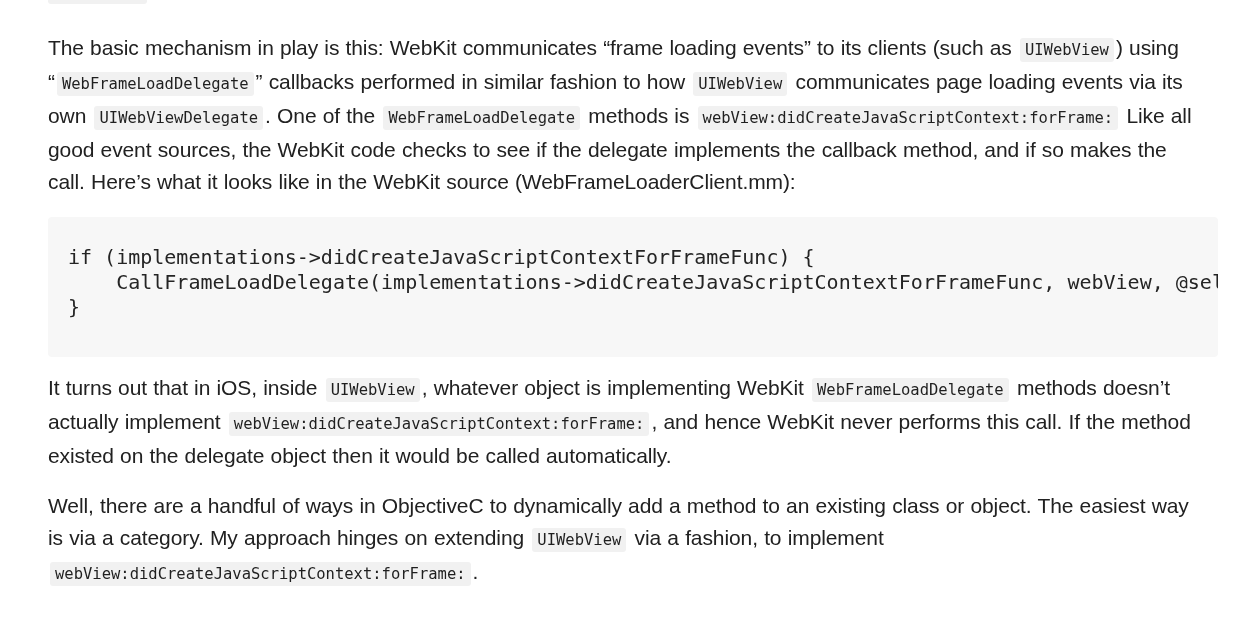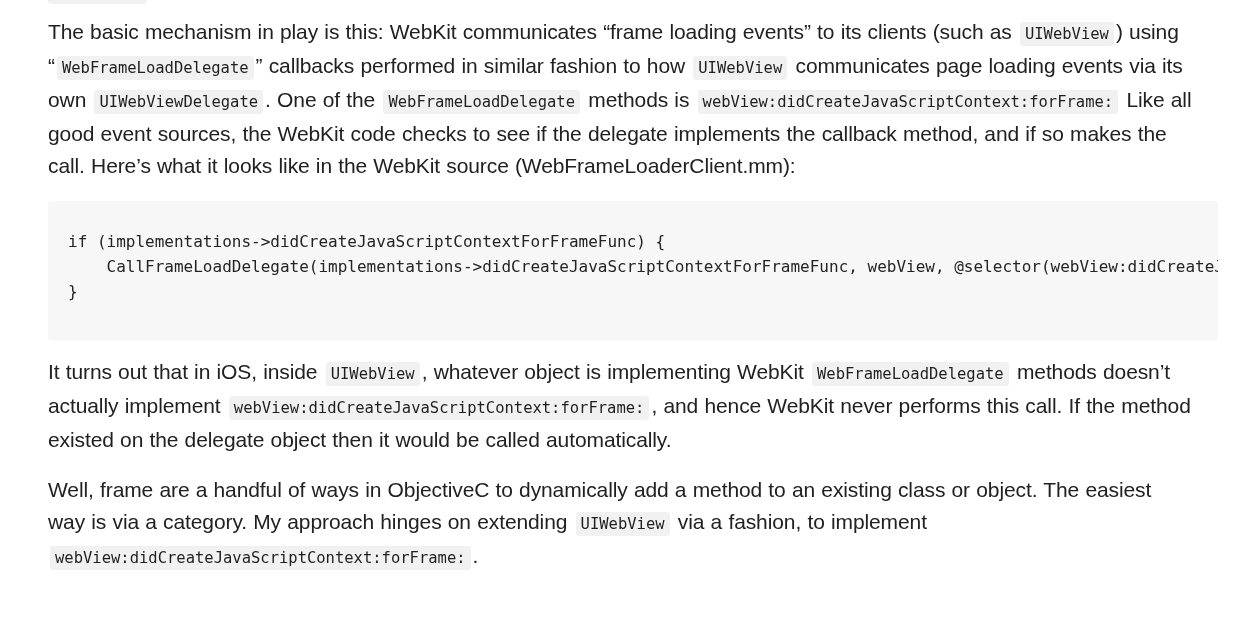--- a/index.html
+++ b/index.html
@@ -13,21 +13,21 @@
     overflow: hidden;
     font-family: "Liberation Sans", sans-serif;
     color: #1a1a1a;
   }
 
   #article {
     position: relative;
     width: 1240px;
     height: 632px;
     box-sizing: border-box;
-    padding: 0 40px;
+    padding: 16px 40px;
     overflow: hidden;
   }
 
   
   .clipped-fragment {
     position: absolute;
     left: 48px;
     top: -8px;
     width: 99px;
     height: 12px;
@@ -70,34 +70,34 @@
     width: 1150px;
     height: 84px;
     box-sizing: content-box;
     overflow: hidden;
     white-space: pre;
   }
 
   pre.codeblock code {
     display: block;
     font-family: "DejaVu Sans Mono", "Liberation Mono", monospace;
-    font-size: 16px;
+    font-size: 20px;
     line-height: 25px;
     color: #242424;
     letter-spacing: 0;
     white-space: pre;
   }
 </style>
 </head>
 <body>
 
 <div id="article">
 
   <div class="clipped-fragment"></div>
 
   <div id="blocks">
       <p class="para p1"><span>The basic mechanism in play is this: WebKit communicates “frame loading events” to its clients (such as </span><code class="inline">UIWebView</code><span>) using “</span><code class="inline">WebFrameLoadDelegate</code><span>” callbacks performed in similar fashion to how </span><code class="inline">UIWebView</code><span> communicates page loading events via its own </span><code class="inline">UIWebViewDelegate</code><span>. One of the </span><code class="inline">WebFrameLoadDelegate</code><span> methods is </span><code class="inline">webView:didCreateJavaScriptContext:forFrame:</code><span> Like all good event sources, the WebKit code checks to see if the delegate implements the callback method, and if so makes the call. Here’s what it looks like in the WebKit source (WebFrameLoaderClient.mm):</span></p>
       <pre class="codeblock"><code>if (implementations-&gt;didCreateJavaScriptContextForFrameFunc) {</code><code>    CallFrameLoadDelegate(implementations-&gt;didCreateJavaScriptContextForFrameFunc, webView, @selector(webView:didCreateJavaScriptContext:forFrame:),</code><code>}</code></pre>
       <p class="para p2"><span>It turns out that in iOS, inside </span><code class="inline">UIWebView</code><span>, whatever object is implementing WebKit </span><code class="inline">WebFrameLoadDelegate</code><span> methods doesn’t actually implement </span><code class="inline">webView:didCreateJavaScriptContext:forFrame:</code><span>, and hence WebKit never performs this call. If the method existed on the delegate object then it would be called automatically.</span></p>
-      <p class="para p3"><span>Well, frame are a handful of ways in ObjectiveC to dynamically add a method to an existing class or object. The easiest way is via a category. My approach hinges on extending </span><code class="inline">UIWebView</code><span> via a fashion, to implement </span><code class="inline">webView:didCreateJavaScriptContext:forFrame:</code><span>.</span></p>
+      <p class="para p3"><span>Well, there are a handful of ways in ObjectiveC to dynamically add a method to an existing class or object. The easiest way is via a category. My approach hinges on extending </span><code class="inline">UIWebView</code><span> via a fashion, to implement </span><code class="inline">webView:didCreateJavaScriptContext:forFrame:</code><span>.</span></p>
     </div>
 
 </div>
 
 </body></html>

